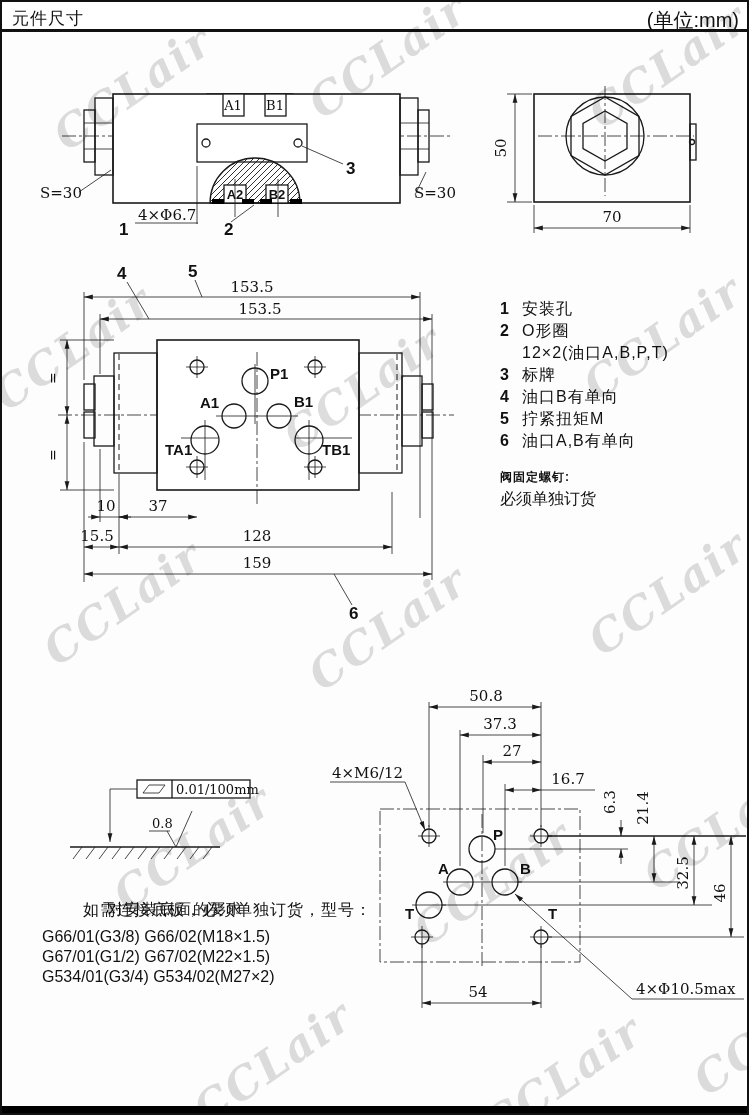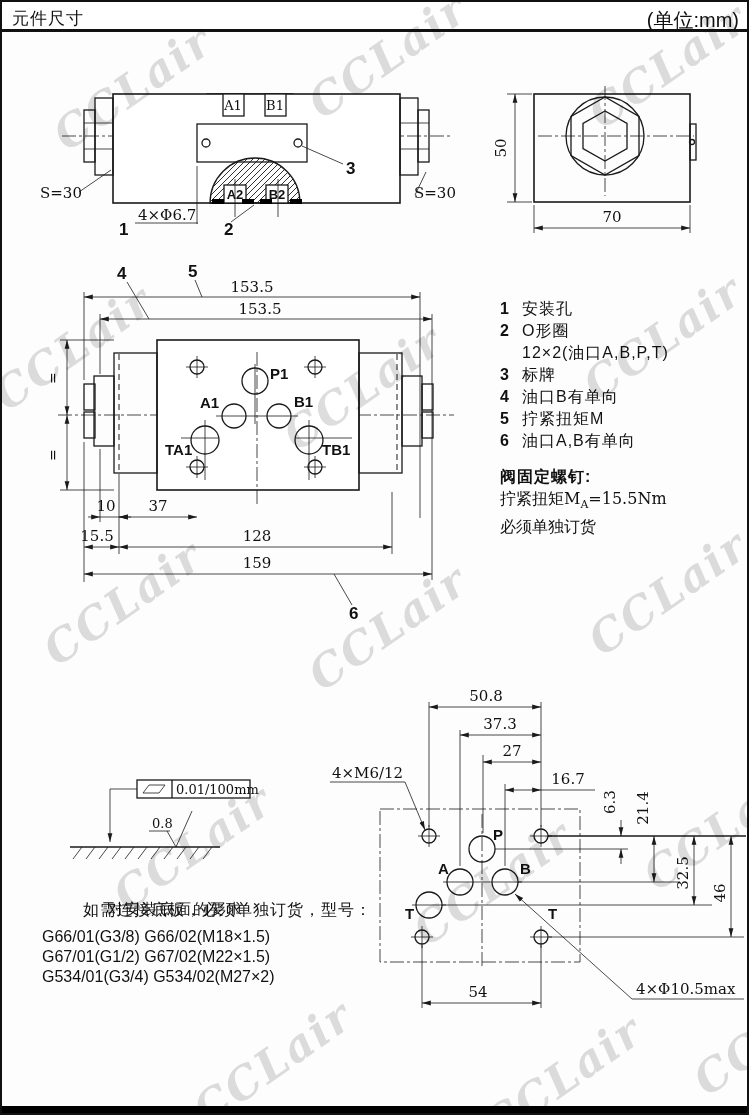--- a/index.html
+++ b/index.html
@@ -26,21 +26,21 @@
   .srf{font:13px "DejaVu Serif",serif;}
   .lbl{font:bold 13px "Liberation Sans",sans-serif;}
   .lblb{font:bold 15px "Liberation Sans",sans-serif;}
   .callout{font:bold 17px "Liberation Sans",sans-serif;}
   
   .notes{position:absolute;left:498px;top:296px;width:250px;z-index:4;color:#111;}
   .nrow{display:flex;line-height:22px;font-size:16px;}
   .nnum{width:22px;font-weight:bold;font-family:"Liberation Sans",sans-serif;flex:0 0 22px;}
   .ntxt{font-family:Liberation Sans, sans-serif;letter-spacing:1px;}
   .screw{position:absolute;left:498px;top:464px;width:250px;z-index:4;color:#111;line-height:22px;}
-  .screw .stitle{font-weight:bold;font-size:16px;letter-spacing:1px;}
+  .screw .stitle{font-weight:bold;font-size:12px;letter-spacing:1px;}
   .screw .sline{font-family:"DejaVu Serif",serif;font-size:16px;}
   .screw sub{font-size:11px;}
   .flatcap{position:absolute;left:106px;top:898px;font-size:15px;letter-spacing:2px;z-index:4;color:#111;}
   .subplate{position:absolute;left:40px;top:898px;width:330px;z-index:4;color:#111;}
   .subplate .intro{font-weight:normal;font-size:16px;letter-spacing:1px;margin-bottom:6px;text-align:right;}
   .subplate .model{font-family:Liberation Sans, sans-serif;font-size:16px;line-height:20px;}
   
   .wm{position:absolute;font:bold italic 44px "DejaVu Serif",serif;color:#d2d2d2;
       transform:rotate(-35deg);letter-spacing:2px;pointer-events:none;z-index:5;
       mix-blend-mode:multiply;opacity:.75;white-space:nowrap;}
@@ -346,21 +346,20 @@
         <span class="ntxt">拧紧扭矩M</span>
       </div>
     <div class="nrow">
         <span class="nnum">6</span>
         <span class="ntxt">油口A,B有单向</span>
       </div>
   </div>
 
   <div class="screw">
     <div class="stitle">阀固定螺钉:</div>
-    <div class="sline"><span>拧紧扭矩M</span><sub>A</sub><span>=15.5Nm</span></div>
     <div class="sline">必须单独订货</div>
   </div>
 
   <div class="flatcap">对安装底面的要求</div>
 
   <div class="subplate">
     <div class="intro">如需连接底板，必须单独订货，型号：</div>
     <div class="model">G66/01(G3/8) G66/02(M18×1.5)</div>
     <div class="model">G67/01(G1/2) G67/02(M22×1.5)</div>
     <div class="model">G534/01(G3/4) G534/02(M27×2)</div>

